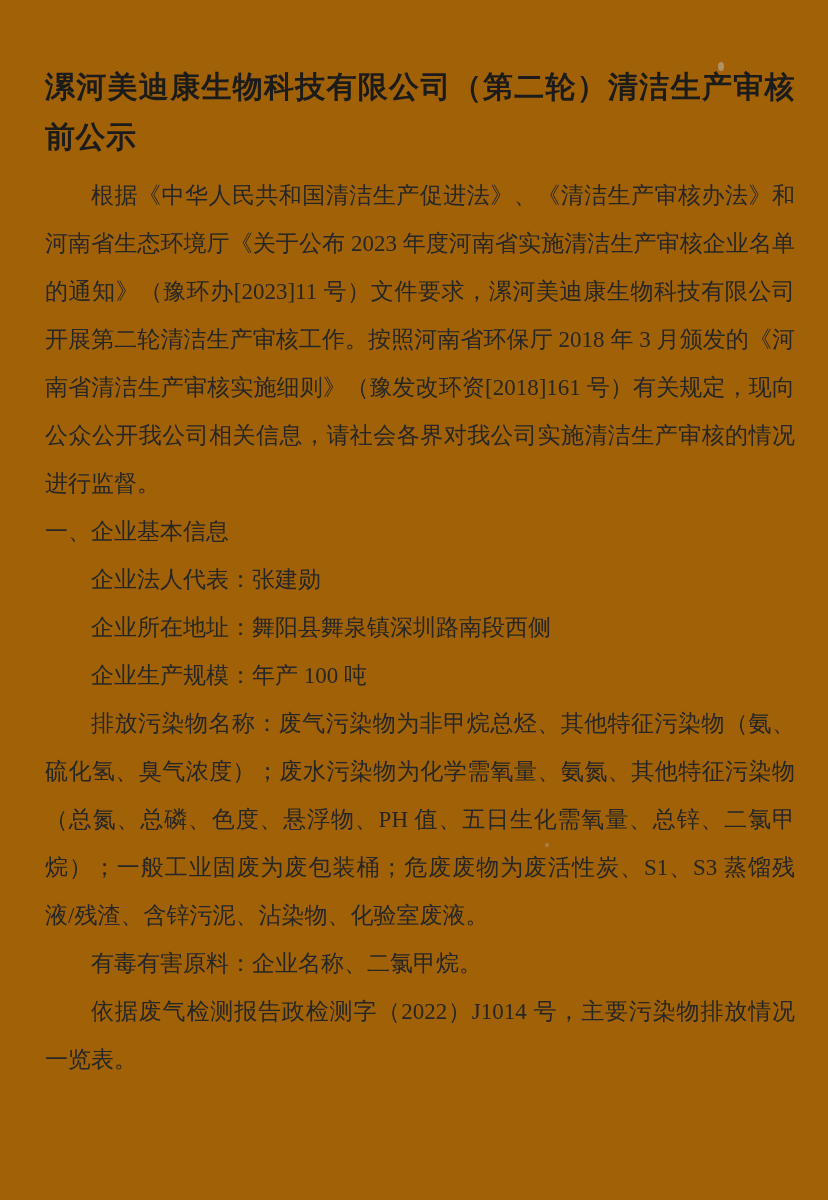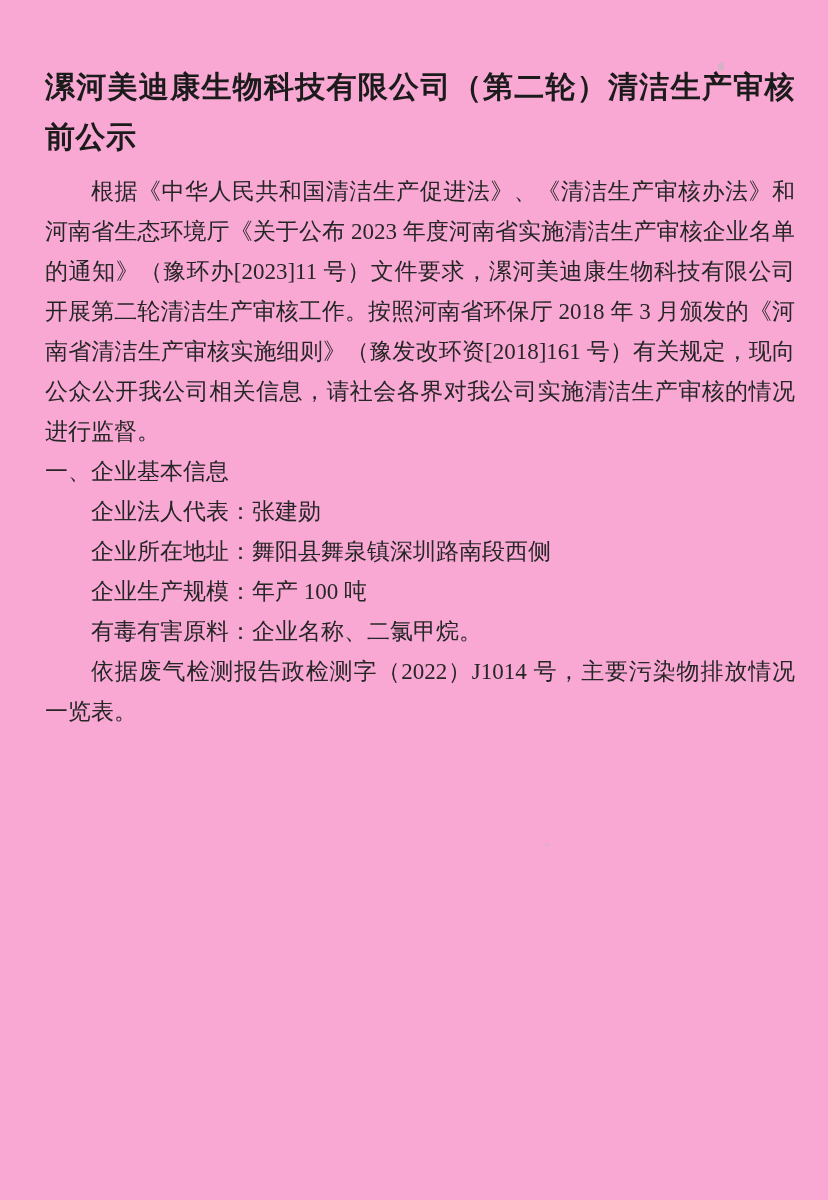--- a/index.html
+++ b/index.html
@@ -5,21 +5,21 @@
   html, body {
     margin: 0;
     padding: 0;
     background: #e8e8e8;
   }
   .page {
     position: relative;
     width: 828px;
     height: 1200px;
     margin: 0 auto;
-    background: #f9a8d4;
+    background: #a16207;
     overflow: hidden;
     font-family: "Liberation Serif", "DejaVu Serif", serif;
     color: #262626;
   }
   .content {
     position: absolute;
     top: 62px;
     left: 45px;
     right: 33px;
   }
@@ -27,21 +27,21 @@
     font-size: 30px;
     line-height: 50px;
     font-weight: bold;
     color: #1b1b1b;
     margin: 0 0 10px 0;
     letter-spacing: 0.5px;
     text-align: justify;
   }
   p, h2 {
     font-size: 23px;
-    line-height: 40px;
+    line-height: 48px;
     font-weight: normal;
     margin: 0;
     text-align: justify;
     text-justify: inter-ideograph;
   }
   .indent {
     text-indent: 2em;
   }
   
   .speck {
@@ -64,19 +64,20 @@
 
     <h1 class="doc-title">漯河美迪康生物科技有限公司（第二轮）清洁生产审核前公示</h1>
 
     <p class="indent">根据《中华人民共和国清洁生产促进法》、《清洁生产审核办法》和河南省生态环境厅《关于公布 2023 年度河南省实施清洁生产审核企业名单的通知》（豫环办[2023]11 号）文件要求，漯河美迪康生物科技有限公司开展第二轮清洁生产审核工作。按照河南省环保厅 2018 年 3 月颁发的《河南省清洁生产审核实施细则》（豫发改环资[2018]161 号）有关规定，现向公众公开我公司相关信息，请社会各界对我公司实施清洁生产审核的情况进行监督。</p>
 
     <h2>一、企业基本信息</h2>
 
     <p class="indent">企业法人代表：张建勋</p>
     <p class="indent">企业所在地址：舞阳县舞泉镇深圳路南段西侧</p>
     <p class="indent">企业生产规模：年产 100 吨</p>
+    <p class="indent">排放污染物名称：废气污染物为非甲烷总烃、其他特征污染物（氨、硫化氢、臭气浓度）；废水污染物为化学需氧量、氨氮、其他特征污染物（总氮、总磷、色度、悬浮物、PH 值、五日生化需氧量、总锌、二氯甲烷）；一般工业固废为废包装桶；危废废物为废活性炭、S1、S3 蒸馏残液/残渣、含锌污泥、沾染物、化验室废液。</p>
     <p class="indent">有毒有害原料：企业名称、二氯甲烷。</p>
 
 
     <p class="indent">依据废气检测报告政检测字（2022）J1014 号，主要污染物排放情况一览表。</p>
 
   </div>
 </div>
 
 </body></html>

